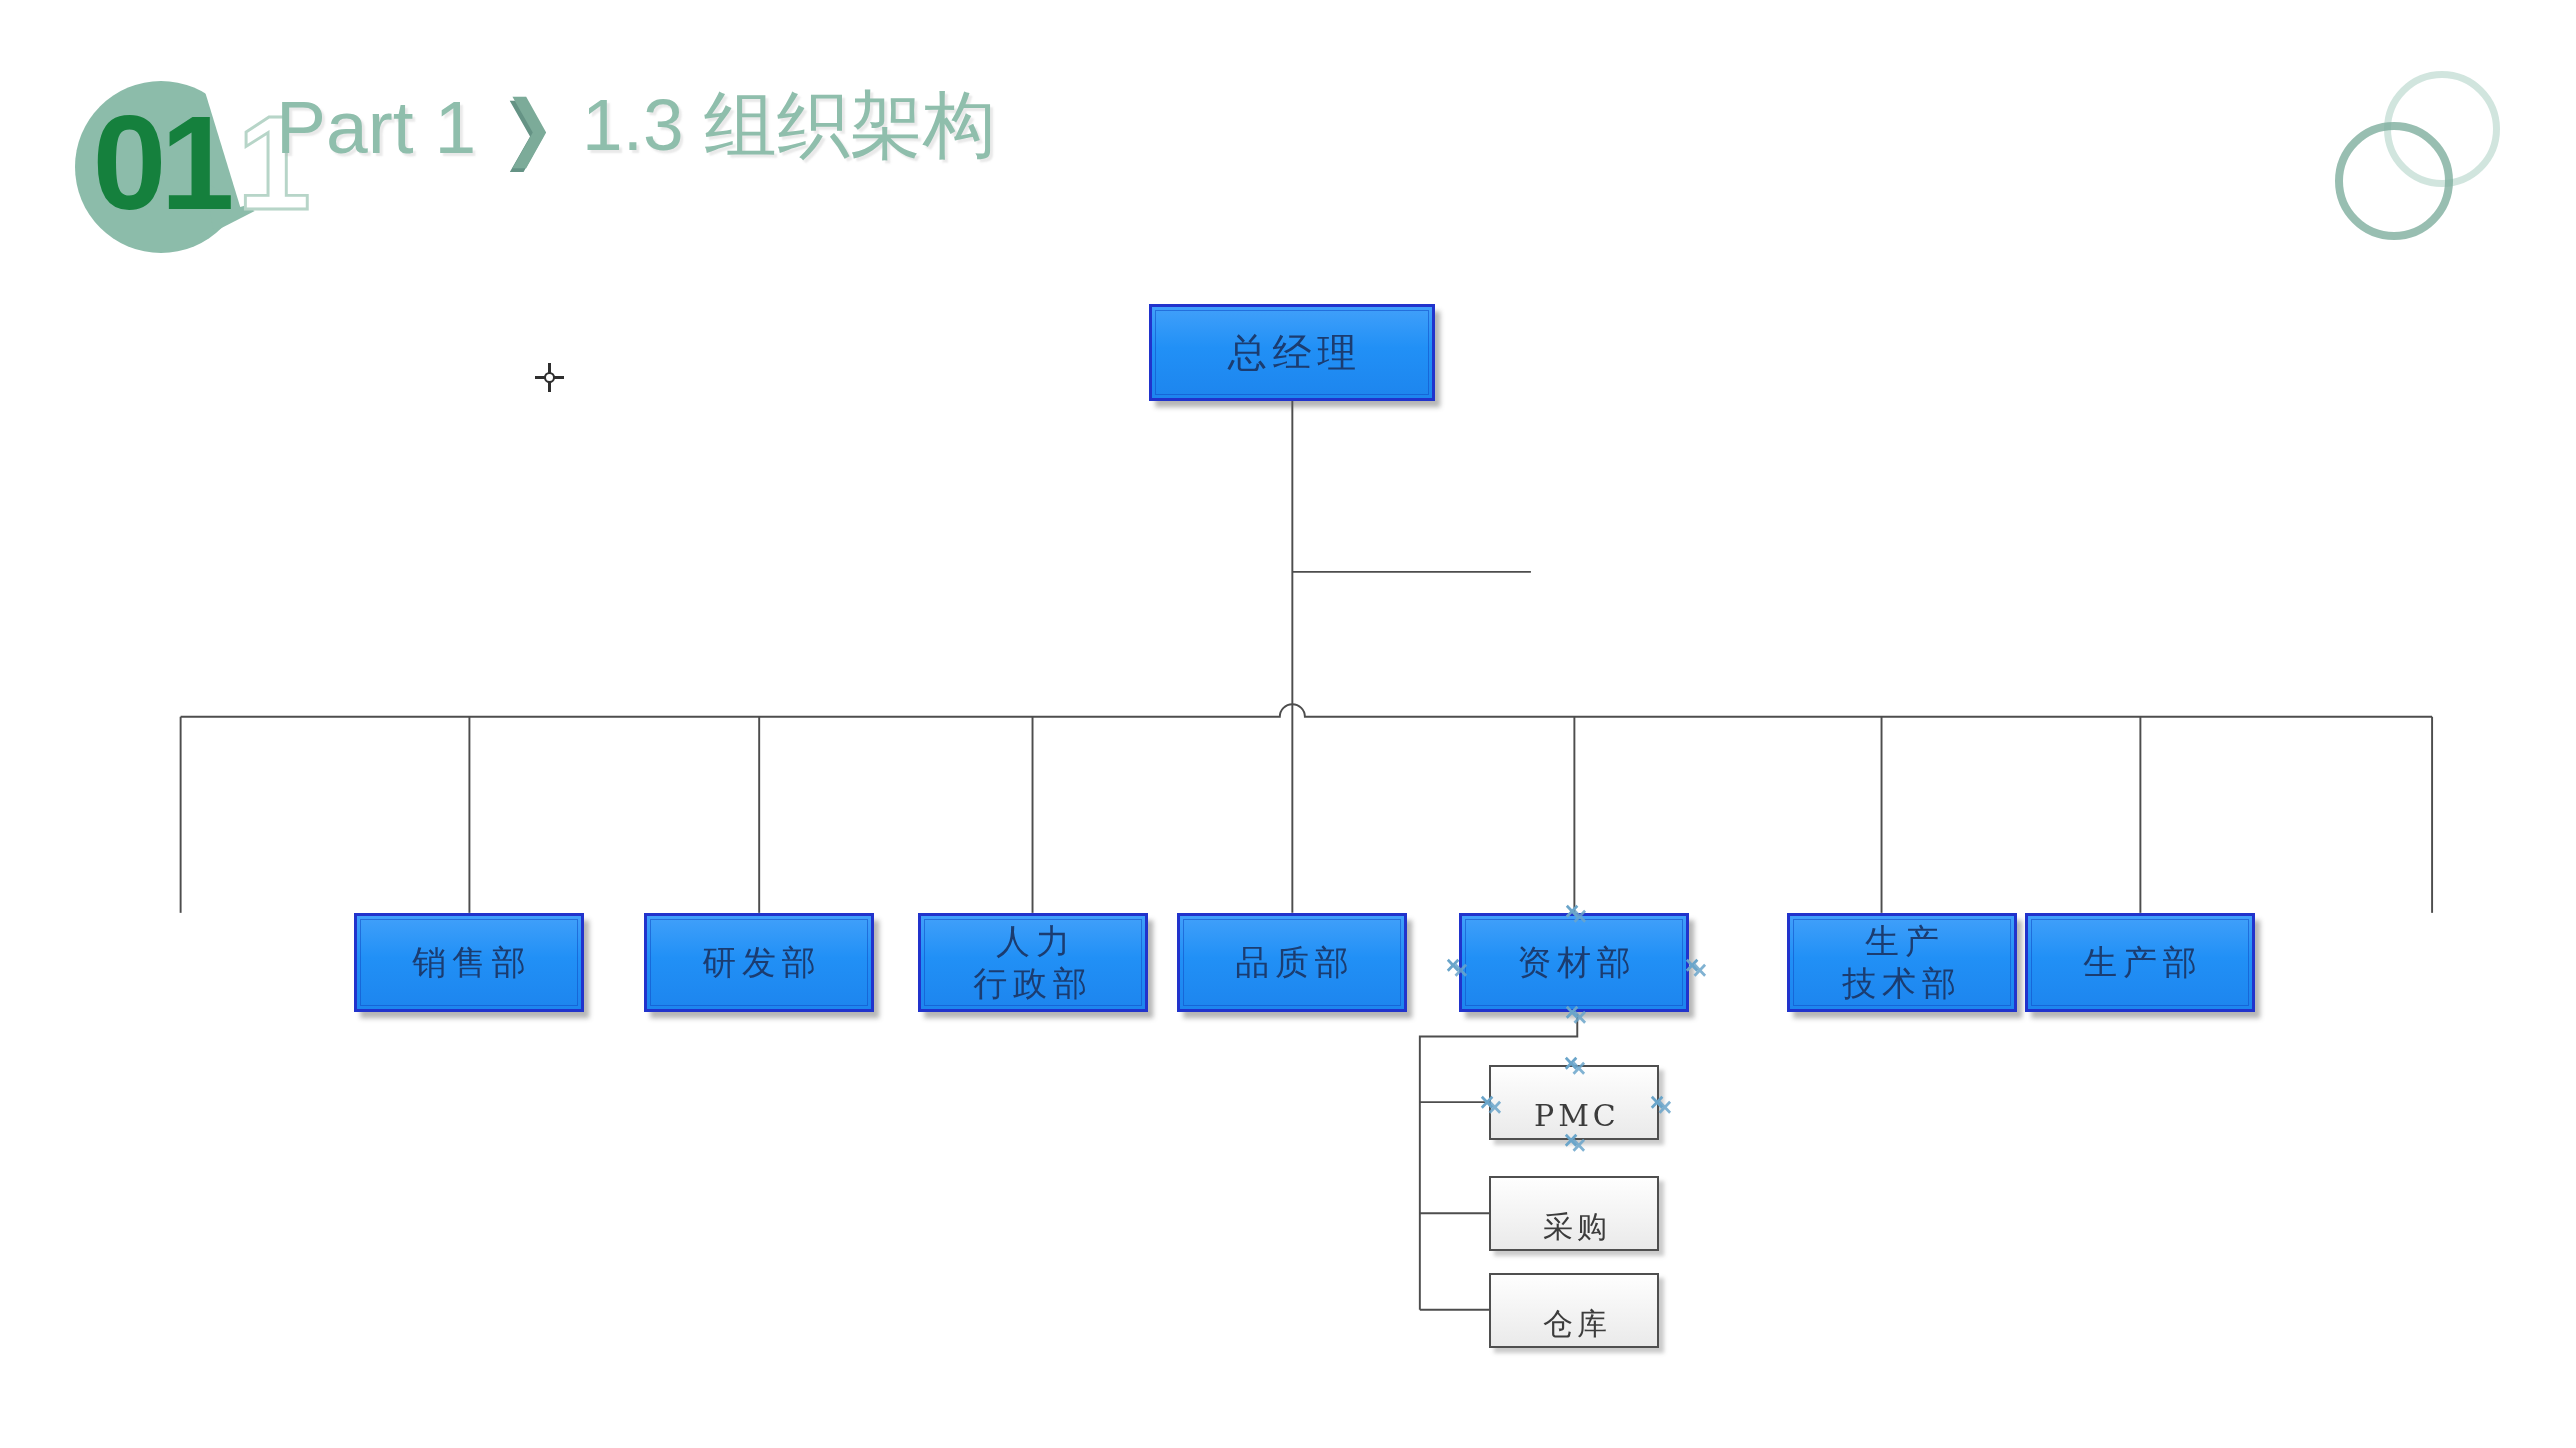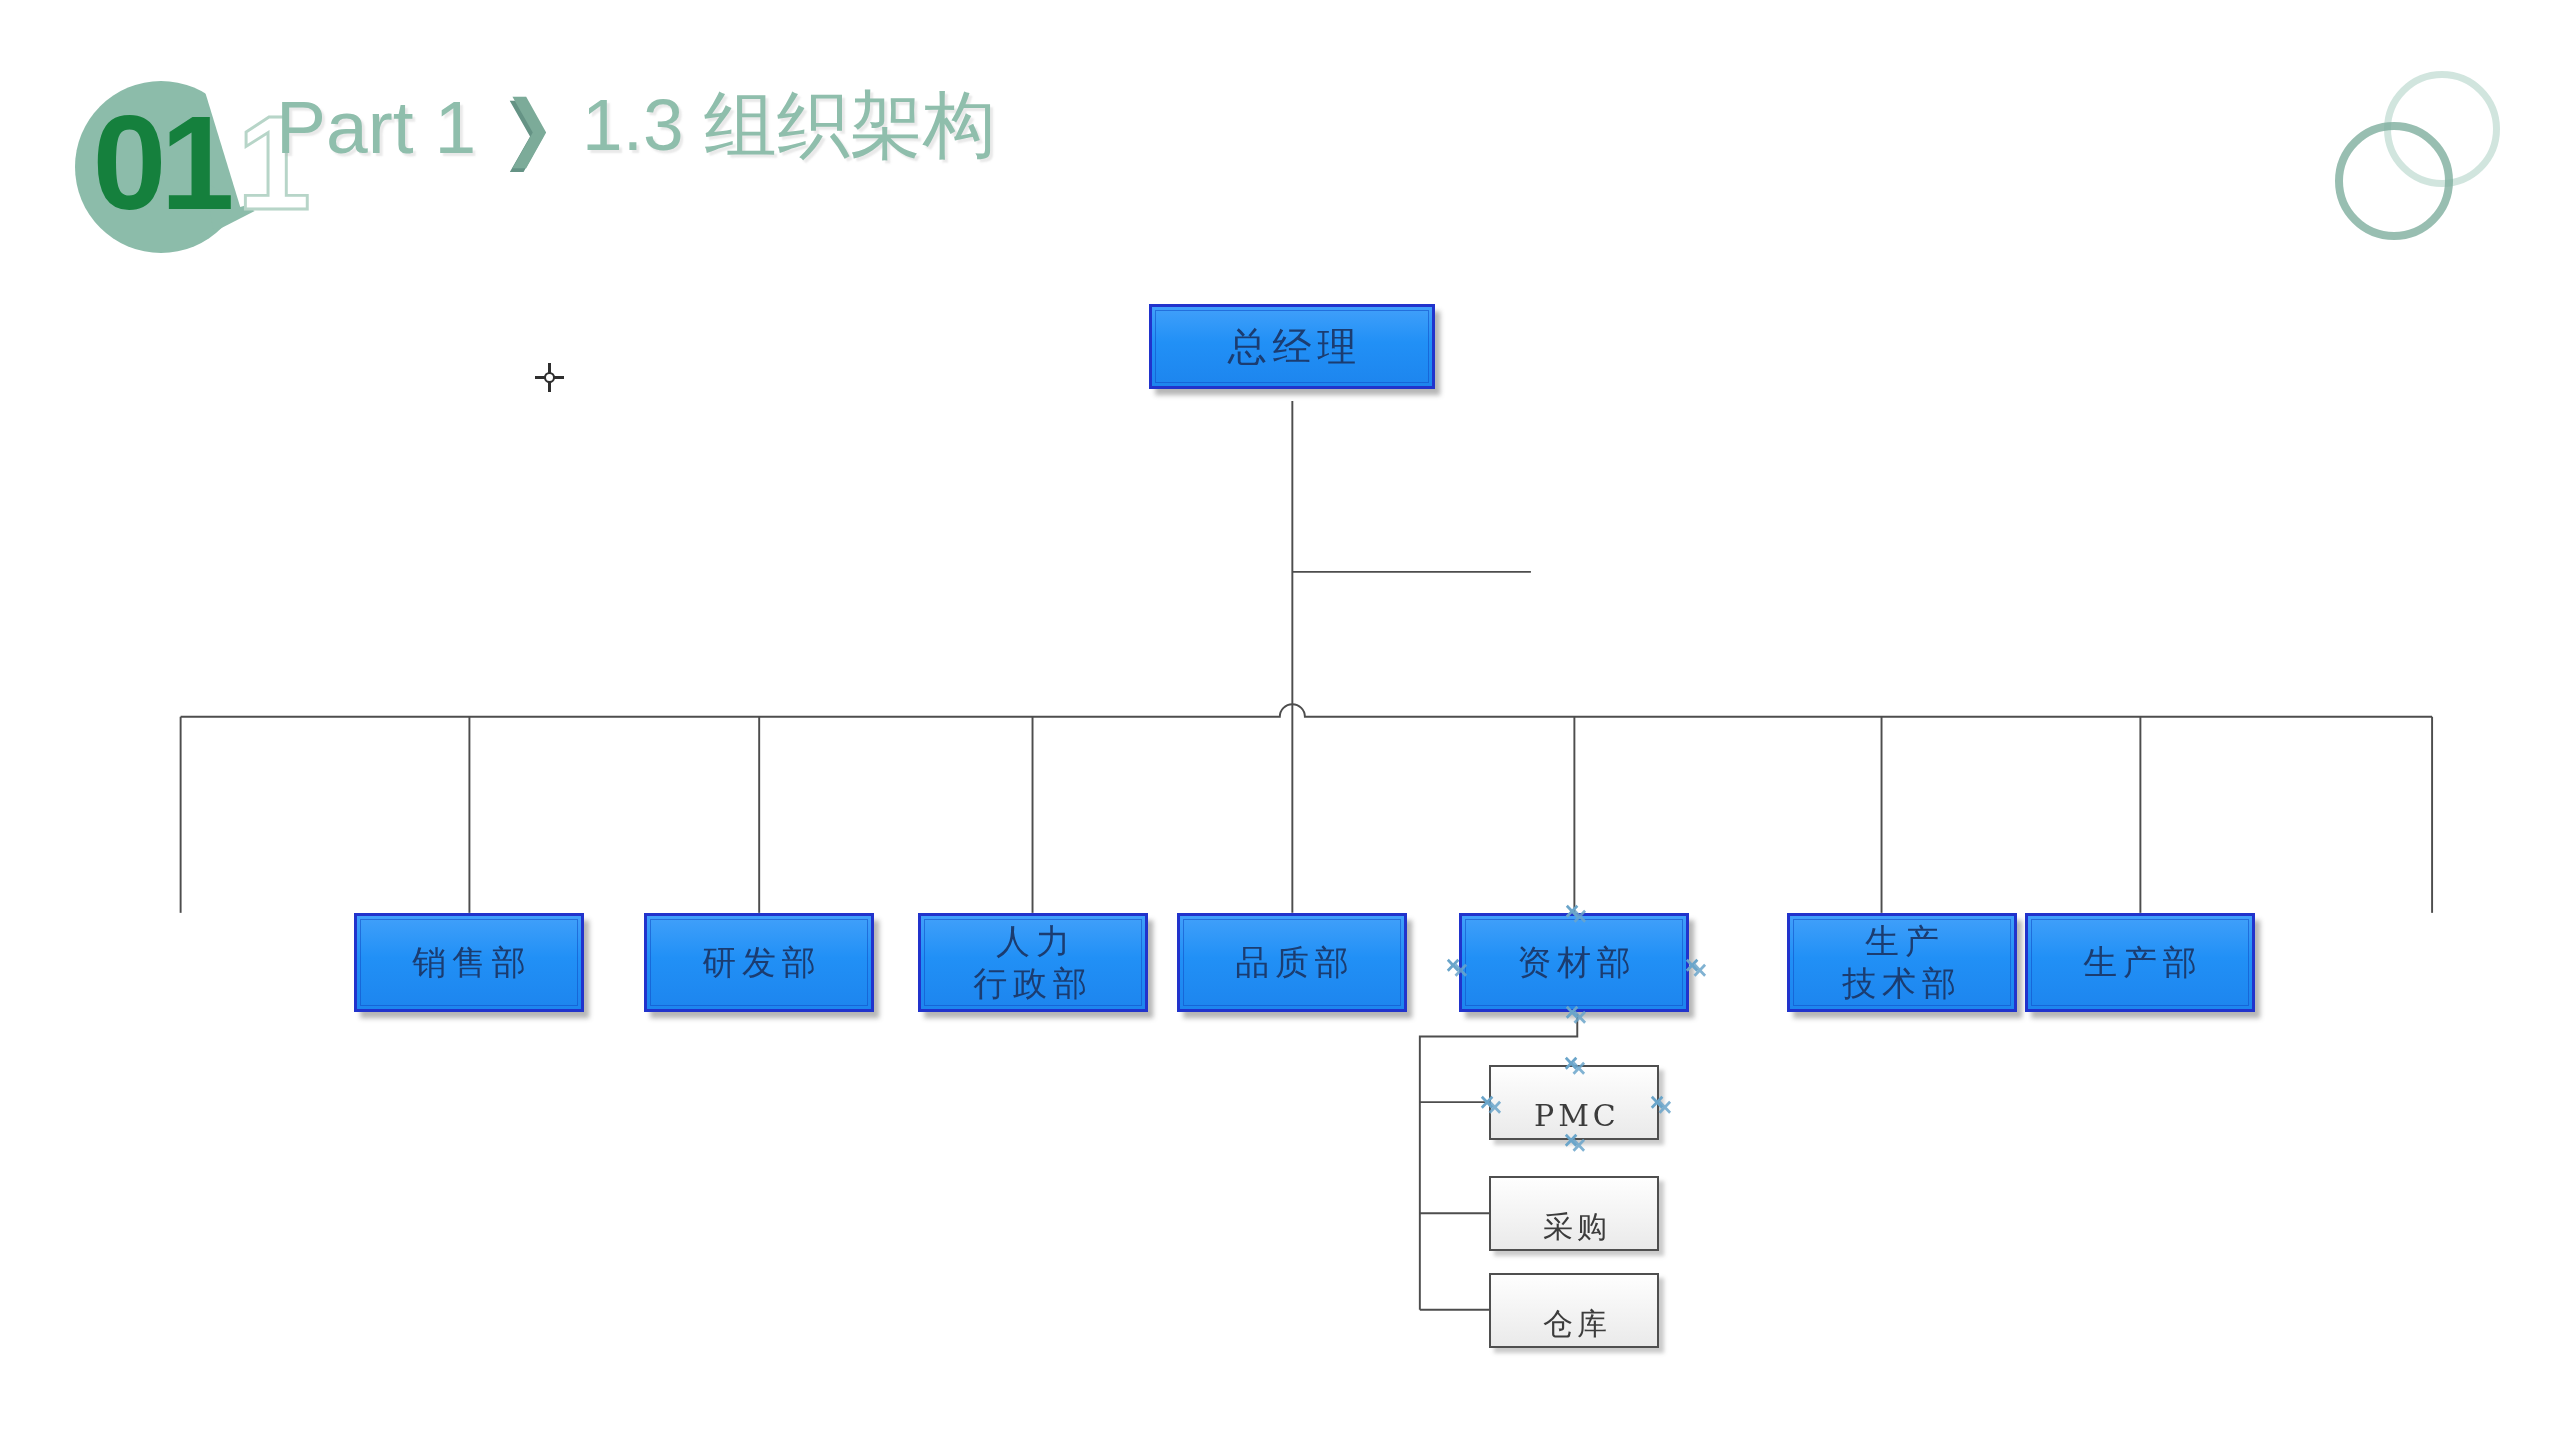--- a/index.html
+++ b/index.html
@@ -61,21 +61,21 @@
   }
   .node::after{
     content:"";position:absolute;inset:2.9px;
     border:1.9px solid rgba(18,80,200,0.6);pointer-events:none;
   }
   .node-label{
     font-family:"DejaVu Serif","Liberation Serif",serif;
     color:#1b3c70;white-space:pre-line;text-align:center;line-height:1.22;
     letter-spacing:5.8px;text-indent:5.8px;
   }
-  .node-root{left:1149px;top:304px;width:286px;height:85px;}
+  .node-root{left:1149px;top:304px;width:286px;height:97px;}
   .node-root .node-label{font-size:39px;}
   .node-asst{left:1531px;top:524px;width:311px;height:97px;}
   .node-asst .node-label{font-size:36px;}
   .node-dept{top:913px;width:230px;height:99px;}
   .node-dept .node-label{font-size:34px;}
 
   .subnode{
     position:absolute;box-sizing:border-box;
     border:2.9px solid #4f4f4f;
     background:linear-gradient(180deg,#fefefe,#eaeaea);

